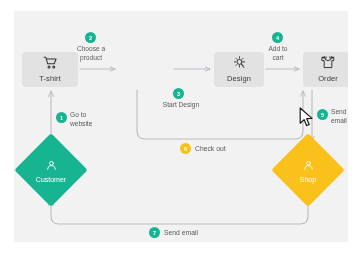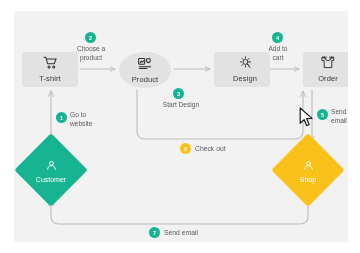--- a/index.html
+++ b/index.html
@@ -50,21 +50,21 @@
     margin-bottom: 2px;
   }
   .node .nlabel {
     font-size: 7.5px;
     letter-spacing: .1px;
     white-space: nowrap;
   }
   #node-tshirt { left: 8px;  top: 41px;  width: 56px; height: 35px; justify-content: center; }
   #node-product{ left: 105px;top: 41px;  width: 52px; height: 36px;
                  border-radius: 50%/50%; }
-  #node-design { left: 200px;top: 41px;  width: 50px; height: 35px; padding-left: 6px; }
+  #node-design { left: 200px;top: 41px;  width: 50px; height: 35px; }
   #node-order  { left: 289px;top: 41px;  width: 50px; height: 35px; justify-content: center; }
 
   
   .diamond {
     position: absolute;
     width: 52px;
     height: 52px;
     transform: rotate(45deg);
     border-radius: 3px;
   }
@@ -181,31 +181,20 @@
       <span class="glyph">
         <svg width="15" height="13" viewBox="0 0 24 22" fill="none" stroke="#2f2f2f" stroke-width="1.7" stroke-linecap="round" stroke-linejoin="round">
           <path d="M1 2 h3 l3.2 11.2 h11 L21.5 5 H6"></path>
           <circle cx="9.5" cy="18.6" r="1.7"></circle>
           <circle cx="17.5" cy="18.6" r="1.7"></circle>
         </svg>
       </span>
       <span class="nlabel">T-shirt</span>
     </div>
 
-    <div class="node" id="node-product">
-      <span class="glyph">
-        <svg width="14" height="13" viewBox="0 0 22 20" fill="none" stroke="#2f2f2f" stroke-width="1.6" stroke-linecap="round" stroke-linejoin="round">
-          <rect x="1" y="2" width="9.5" height="9" rx="1"></rect>
-          <path d="M3 9 L5.2 6.3 L7 8 L9 5.6"></path>
-          <path d="M13.5 2.6 h5.6 v4.2 l-2.8 2 -2.8-2 z"></path>
-          <path d="M2 15 h18 M2 18 h12"></path>
-        </svg>
-      </span>
-      <span class="nlabel">Product</span>
-    </div>
 
     <div class="node" id="node-design">
       <span class="glyph">
         <svg width="13" height="13" viewBox="0 0 22 22" fill="none" stroke="#2f2f2f" stroke-width="1.6" stroke-linecap="round" stroke-linejoin="round">
           <circle cx="11" cy="10" r="4.2"></circle>
           <path d="M11 1.4 v2.2 M11 16.4 v2.2 M2.4 10 h2.2 M17.4 10 h2.2
                    M5 4 l1.6 1.6 M15.4 14.4 L17 16 M17 4 l-1.6 1.6 M6.6 14.4 L5 16"></path>
           <path d="M13.8 13.2 L18.4 19.6"></path>
         </svg>
       </span>

